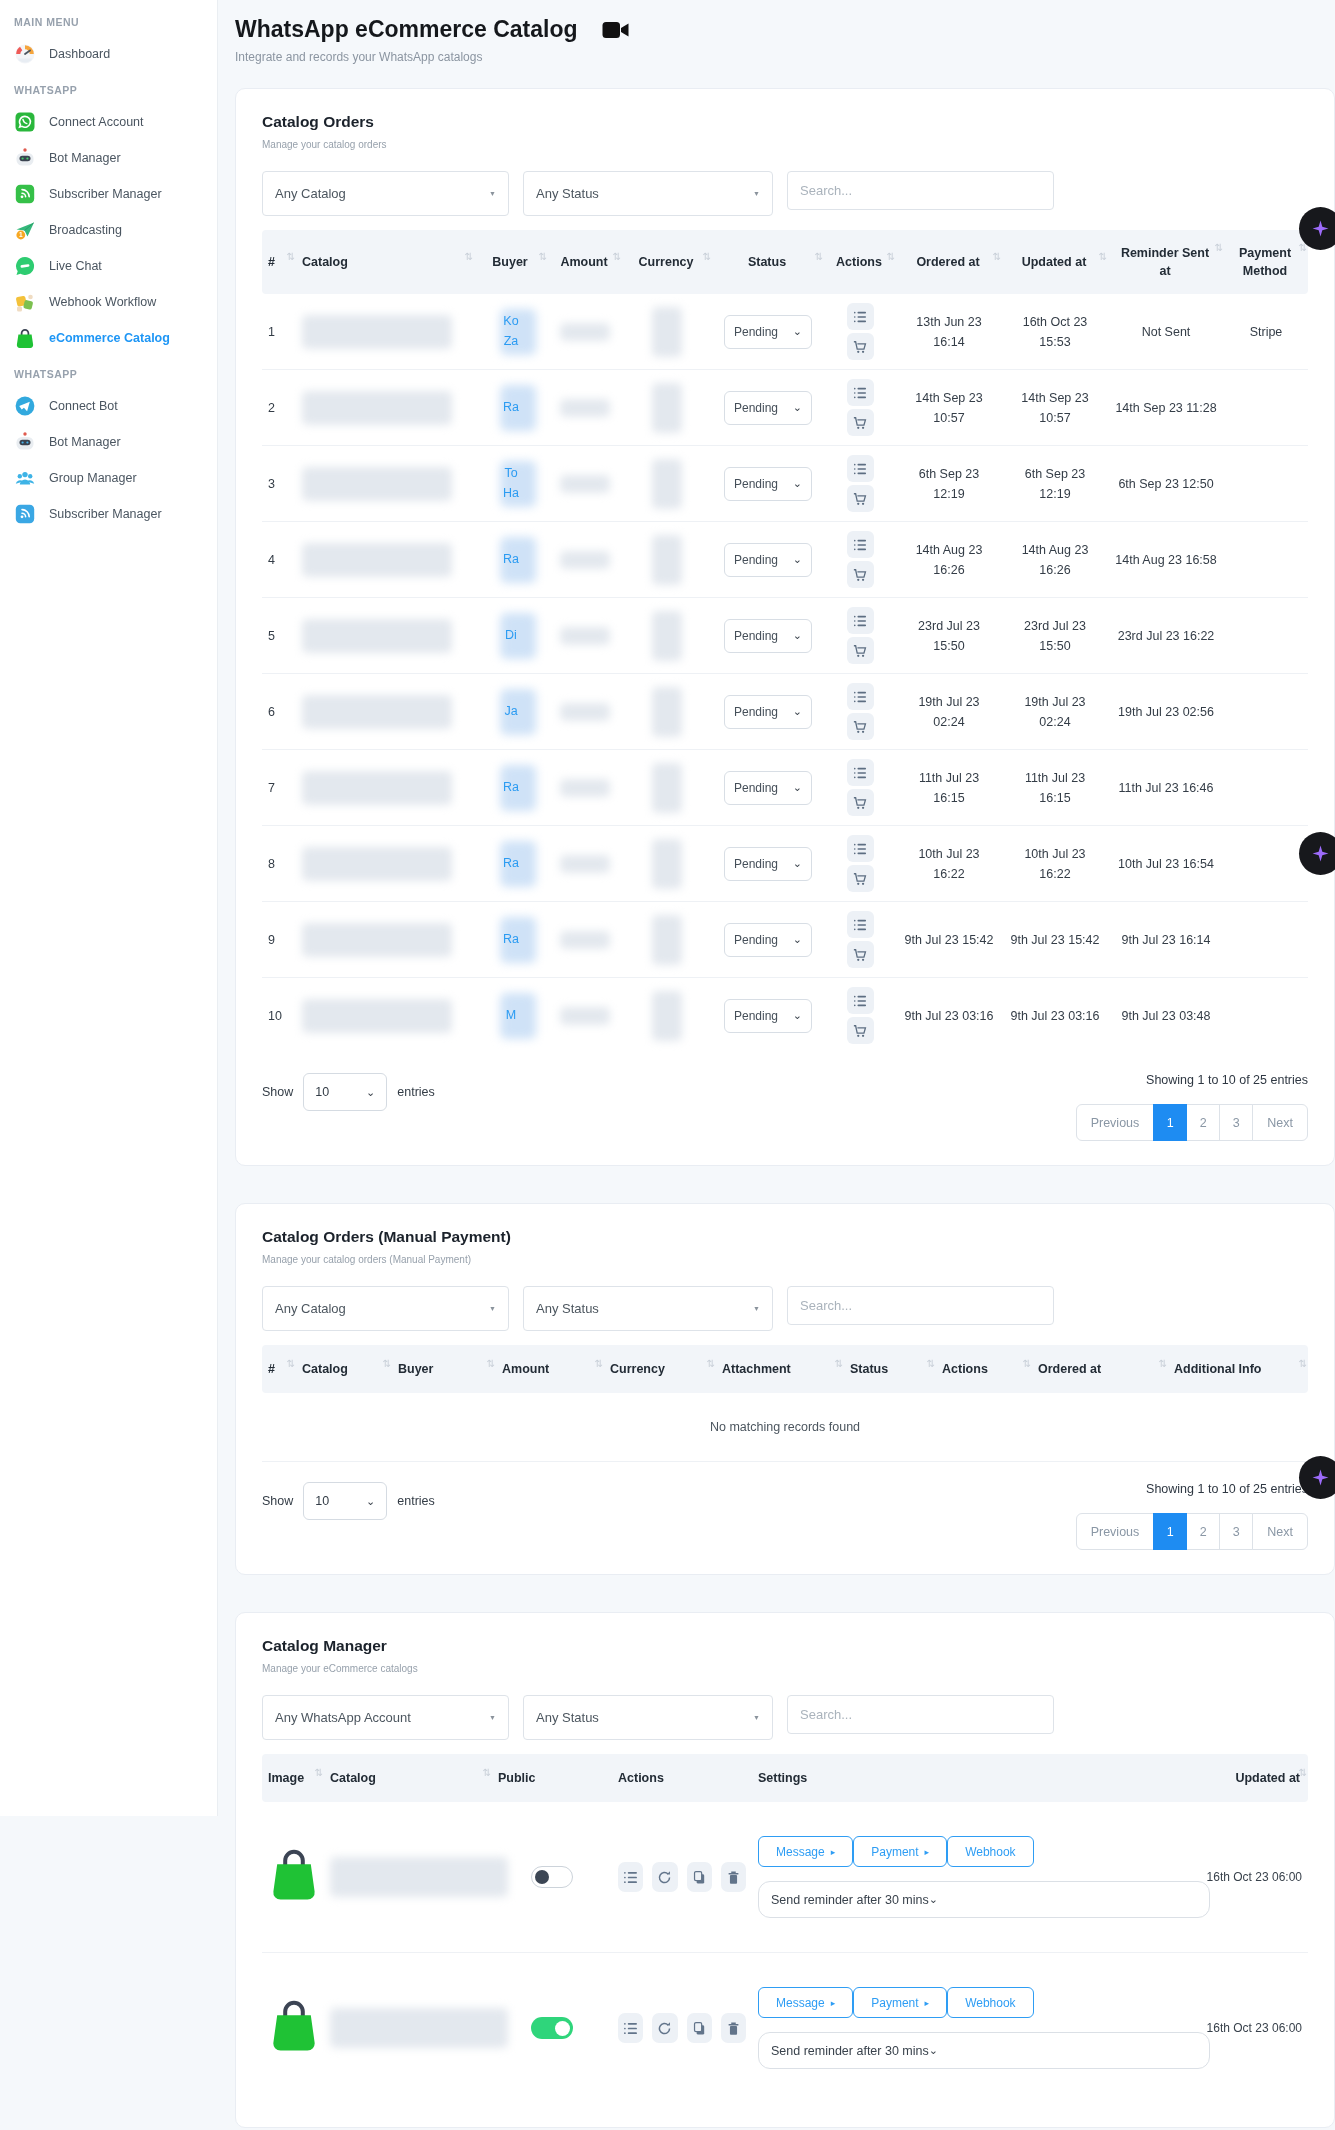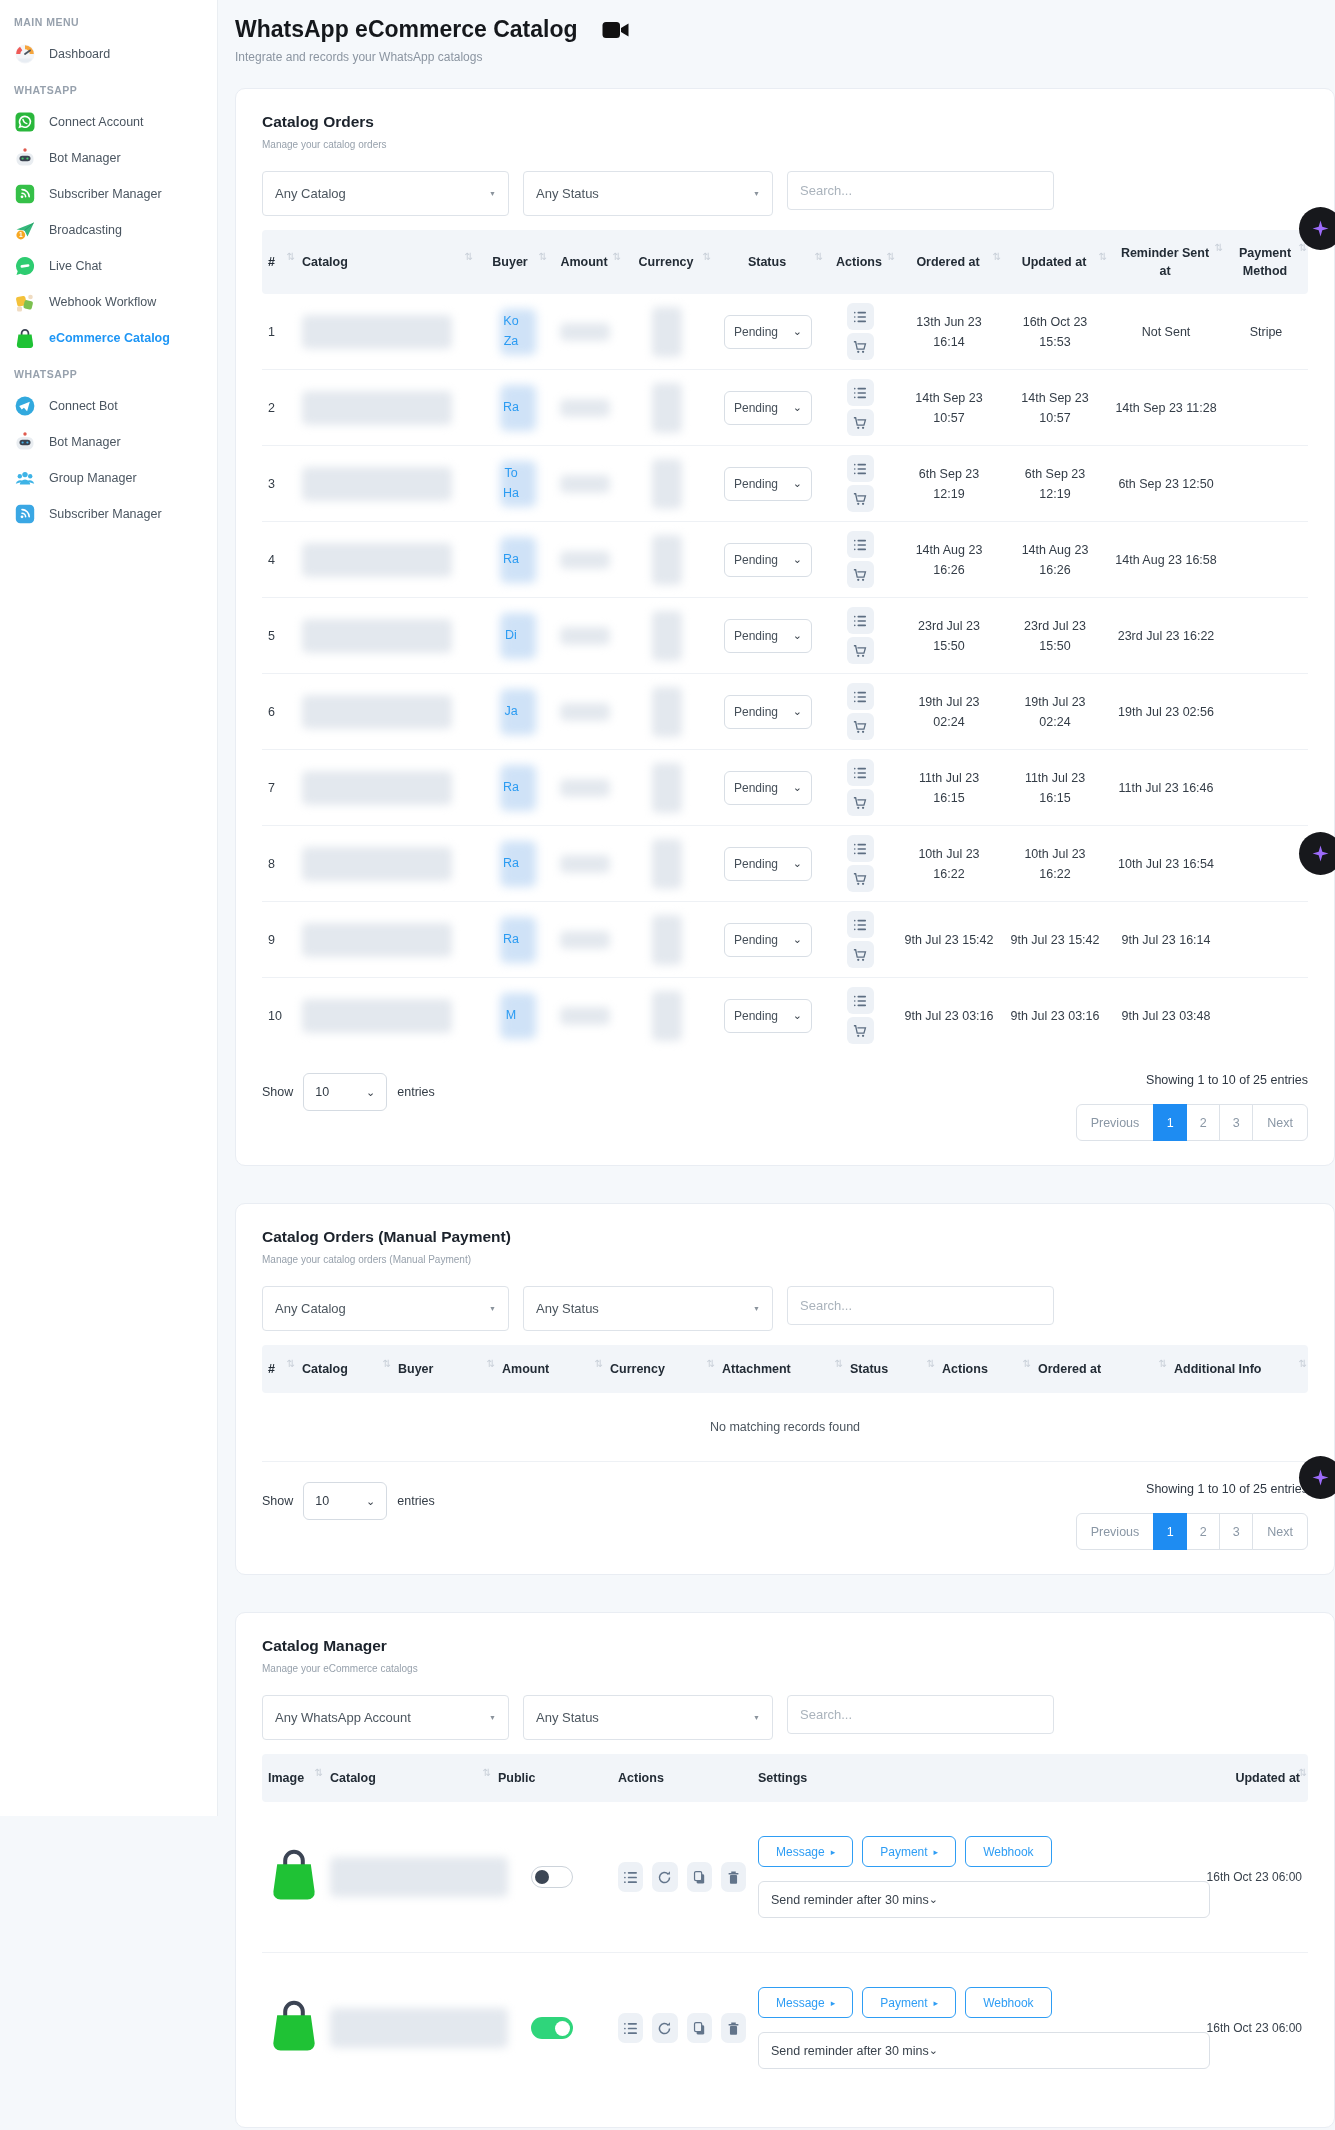--- a/index.html
+++ b/index.html
@@ -76,25 +76,25 @@
   .m-row{min-height:150px;border-bottom:1px solid #eef1f5;font-size:12.5px;color:#343d47}
   .toggle{width:42px;height:22px;border-radius:11px;position:relative;margin:0 auto;cursor:pointer;box-sizing:border-box}
   .toggle.off{background:#fff;border:1px solid #ccd3da}
   .toggle.off .knob{position:absolute;left:3px;top:2.5px;width:14px;height:14px;border-radius:50%;background:#3c4654}
   .toggle.on{background:#2fd57b}
   .toggle.on .knob{position:absolute;right:3px;top:3.5px;width:15px;height:15px;border-radius:50%;background:#fff}
   .mini-row{display:flex;gap:9px;justify-content:center}
   .mini-btn{width:30px;height:30px;background:#edf1f6;border:none;border-radius:7px;display:flex;align-items:center;justify-content:center;
             color:#62748a;cursor:pointer;padding:0}
   .mini-btn svg{width:15px;height:15px}
-  .set-btns{display:flex;gap:9px;margin-bottom:14px}
+  .set-btns{display:flex;margin-bottom:14px}
   .blue-btn{height:31px;padding:0 17px;border:1px solid #2e9df4;color:#2e9df4;border-radius:6px;background:#fff;font-size:12px;
             display:flex;align-items:center;gap:6px;cursor:pointer}
   .blue-btn .b-caret{font-size:9px}
-  .rem-sel{width:452px;height:37px;border:1px solid #dbe0e6;border-radius:6px;display:flex;align-items:center;
+  .rem-sel{width:452px;height:37px;border:1px solid #dbe0e6;border-radius:12px;display:flex;align-items:center;
            padding:0 12px;font-size:12.5px;color:#39424c;background:#fff;cursor:pointer;box-sizing:border-box}
   .upd{font-size:12px;color:#39424c}
   
   .fab{position:absolute;left:1299px;width:43px;height:43px;border-radius:50%;background:#17181c;display:flex;align-items:center;
        justify-content:center;z-index:6;border:none;cursor:pointer}
   .fab svg{width:19px;height:19px}
 </style>
 </head>
 <body>
 

